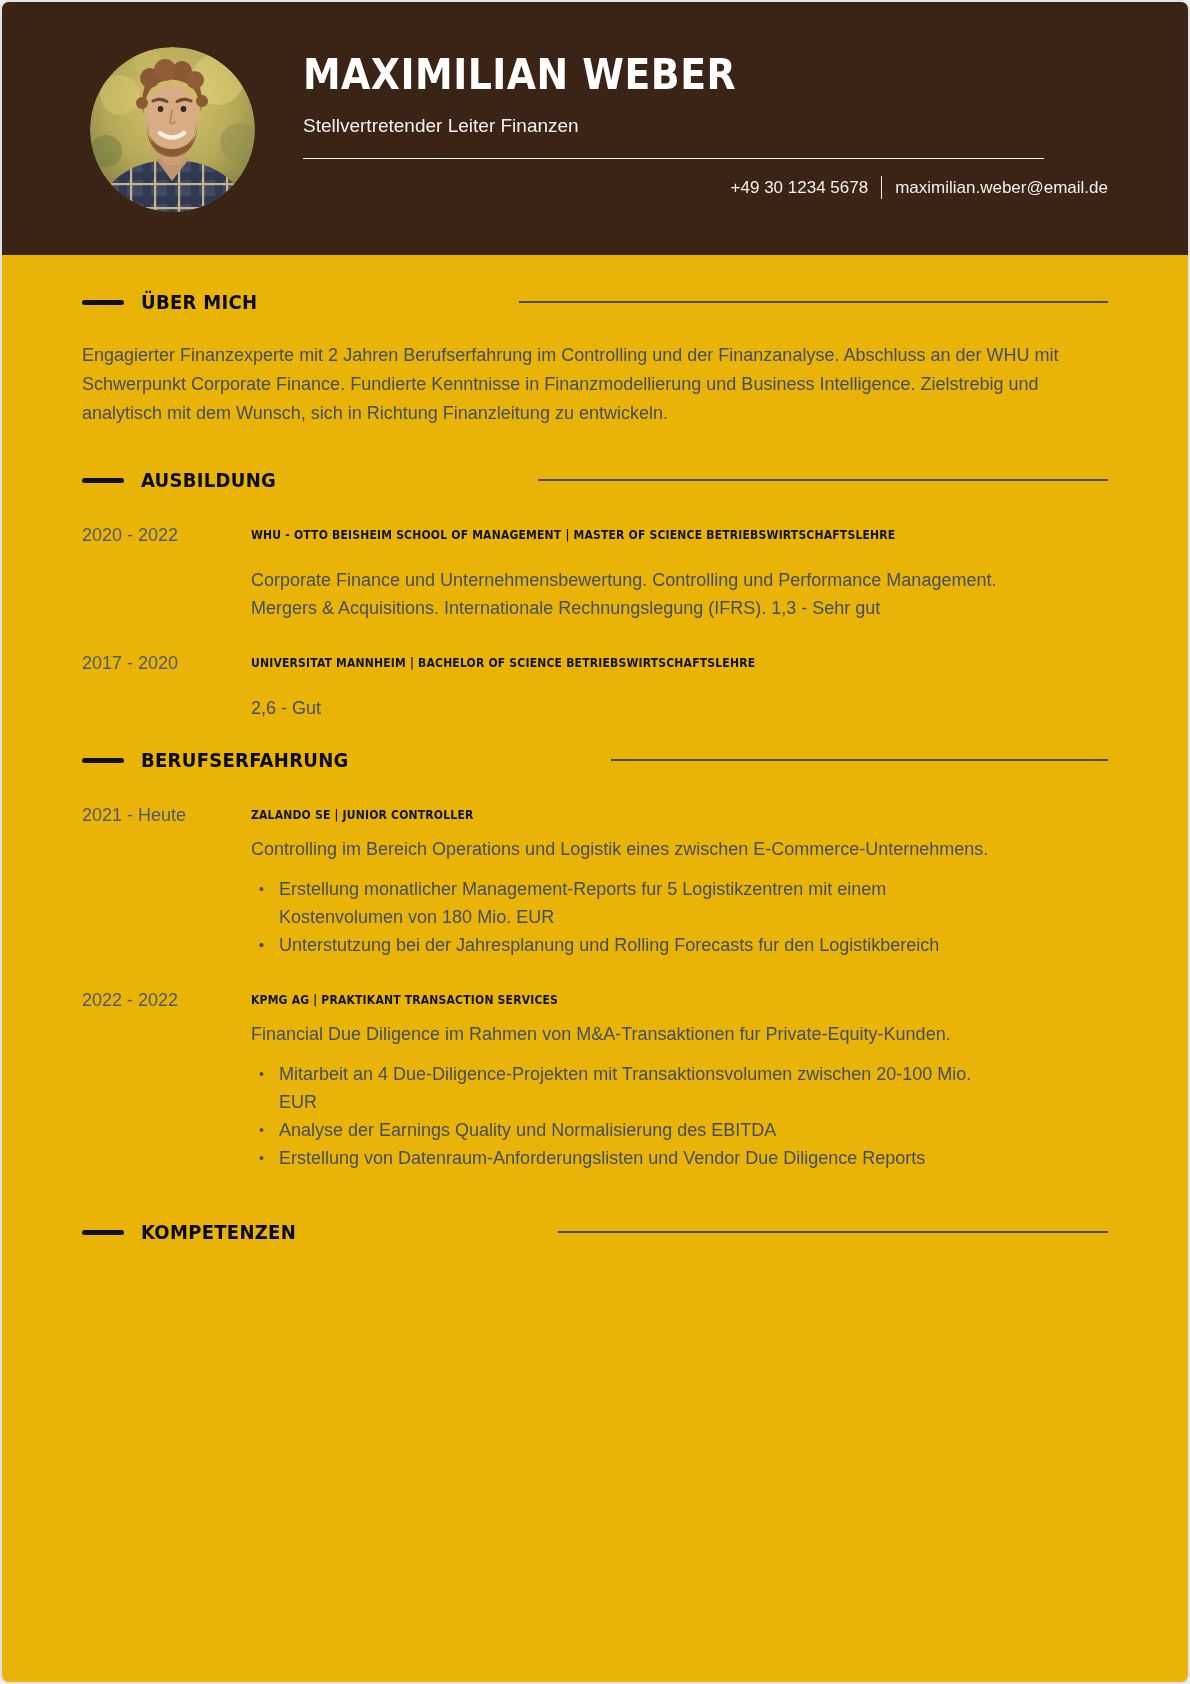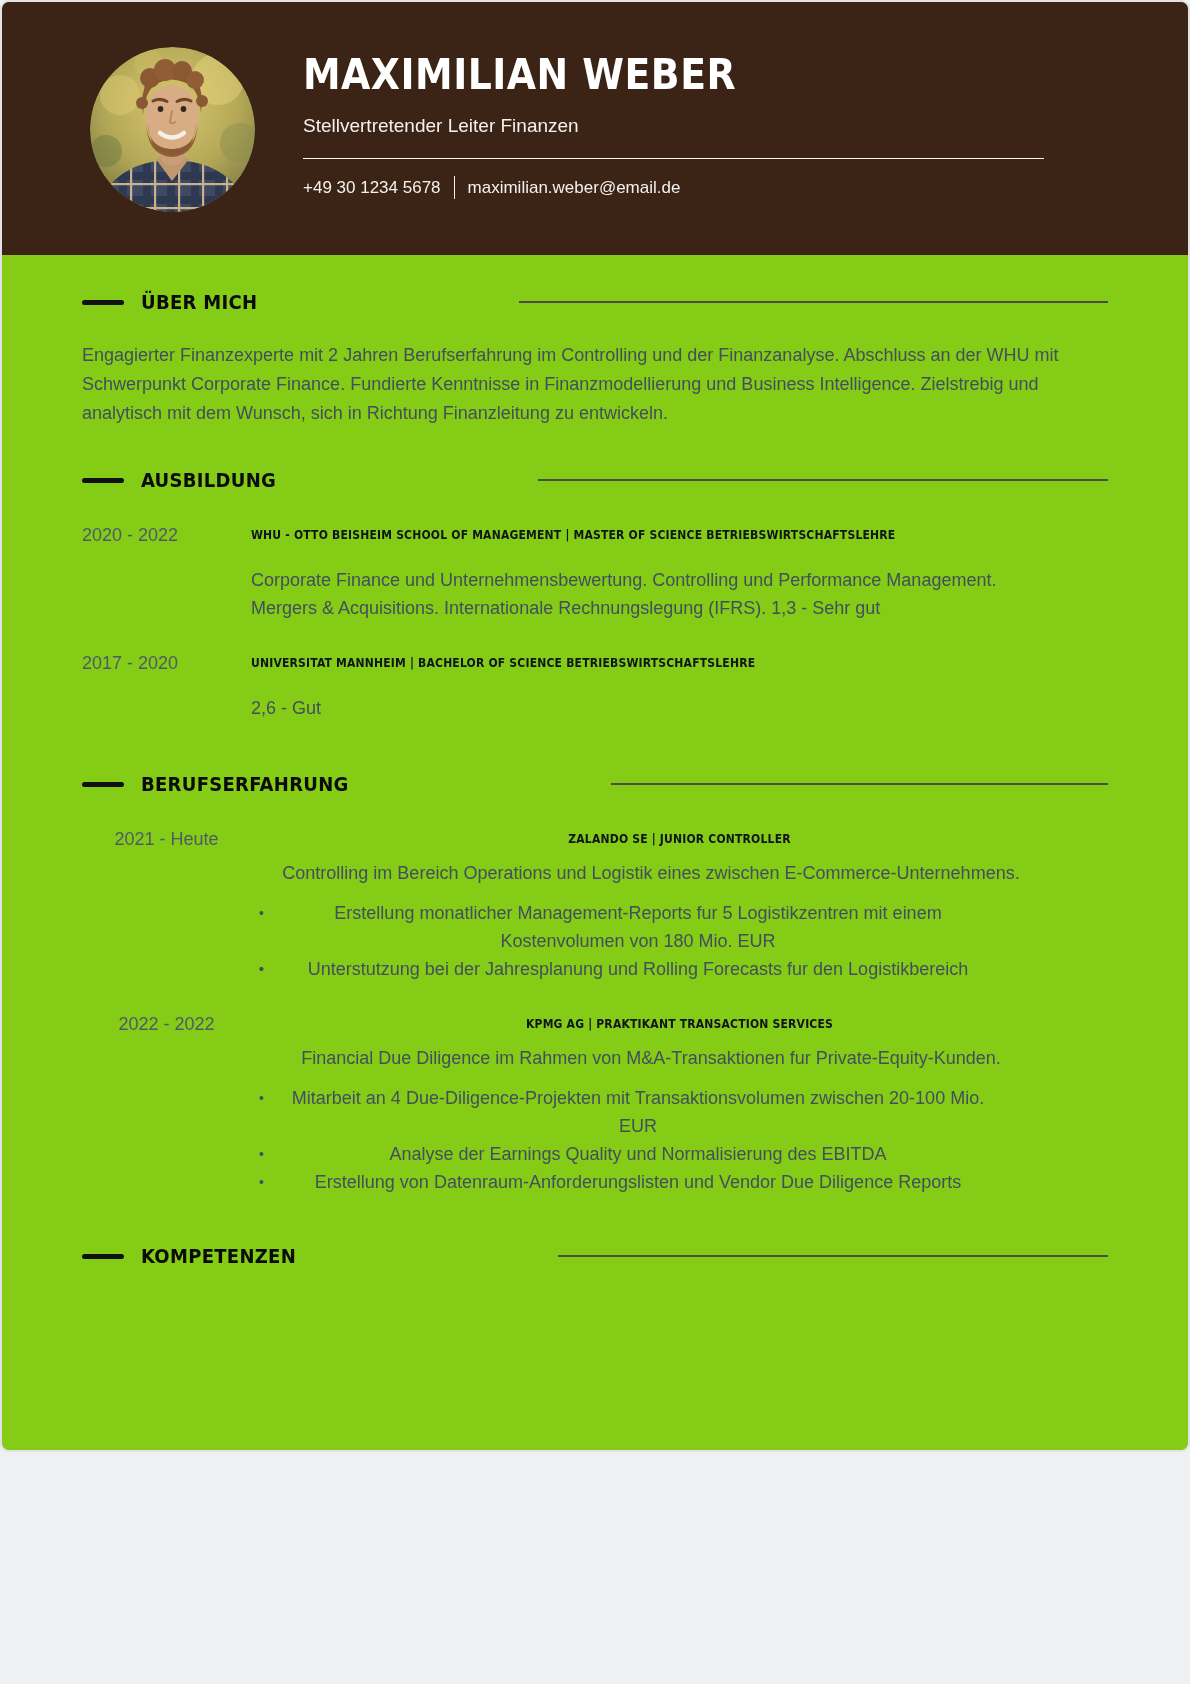--- a/index.html
+++ b/index.html
@@ -4,23 +4,23 @@
 <style>
   * { box-sizing: border-box; }
   html, body { margin: 0; padding: 0; }
   body {
     background: #eef0f2;
     font-family: "Liberation Sans", sans-serif;
     -webkit-font-smoothing: antialiased;
   }
   .page {
     width: 1190px;
-    height: 1452px;
+    height: 1684px;
     margin: 0 auto;
-    background: #84cc16;
+    background: #eab308;
     border: 2px solid #e0e2e6;
     border-radius: 9px;
     overflow: hidden;
     position: relative;
   }
 
   
   .header {
     position: relative;
     height: 253px;
@@ -65,20 +65,21 @@
     width: 741px;
     height: 1px;
     background: #f7f5f3;
   }
   .contact {
     margin-top: 17px;
     display: flex;
     align-items: center;
     font-size: 17px;
     color: #f4f1ee;
+    justify-content: flex-end;
   }
   .contact-sep {
     display: inline-block;
     width: 1px;
     height: 23px;
     background: #f4f1ee;
     margin: 0 13px;
   }
 
   
@@ -119,21 +120,21 @@
   }
 
   .section-about { margin-top: 35px; }
   .about-text {
     margin: 27px 0 0;
     line-height: 29px;
     max-width: 1030px;
   }
 
   .section-education { margin-top: 40px; }
-  .section-experience { margin-top: 50px; text-align: center; }
+  .section-experience { margin-top: 26px; }
   .section-skills { margin-top: 48px; }
 
   .entry { display: flex; margin-top: 30px; }
   .entry + .entry { margin-top: 28px; }
   .entry .date {
     width: 169px;
     flex-shrink: 0;
     color: #4f5a69;
     font-size: 18px;
     line-height: 27px;

